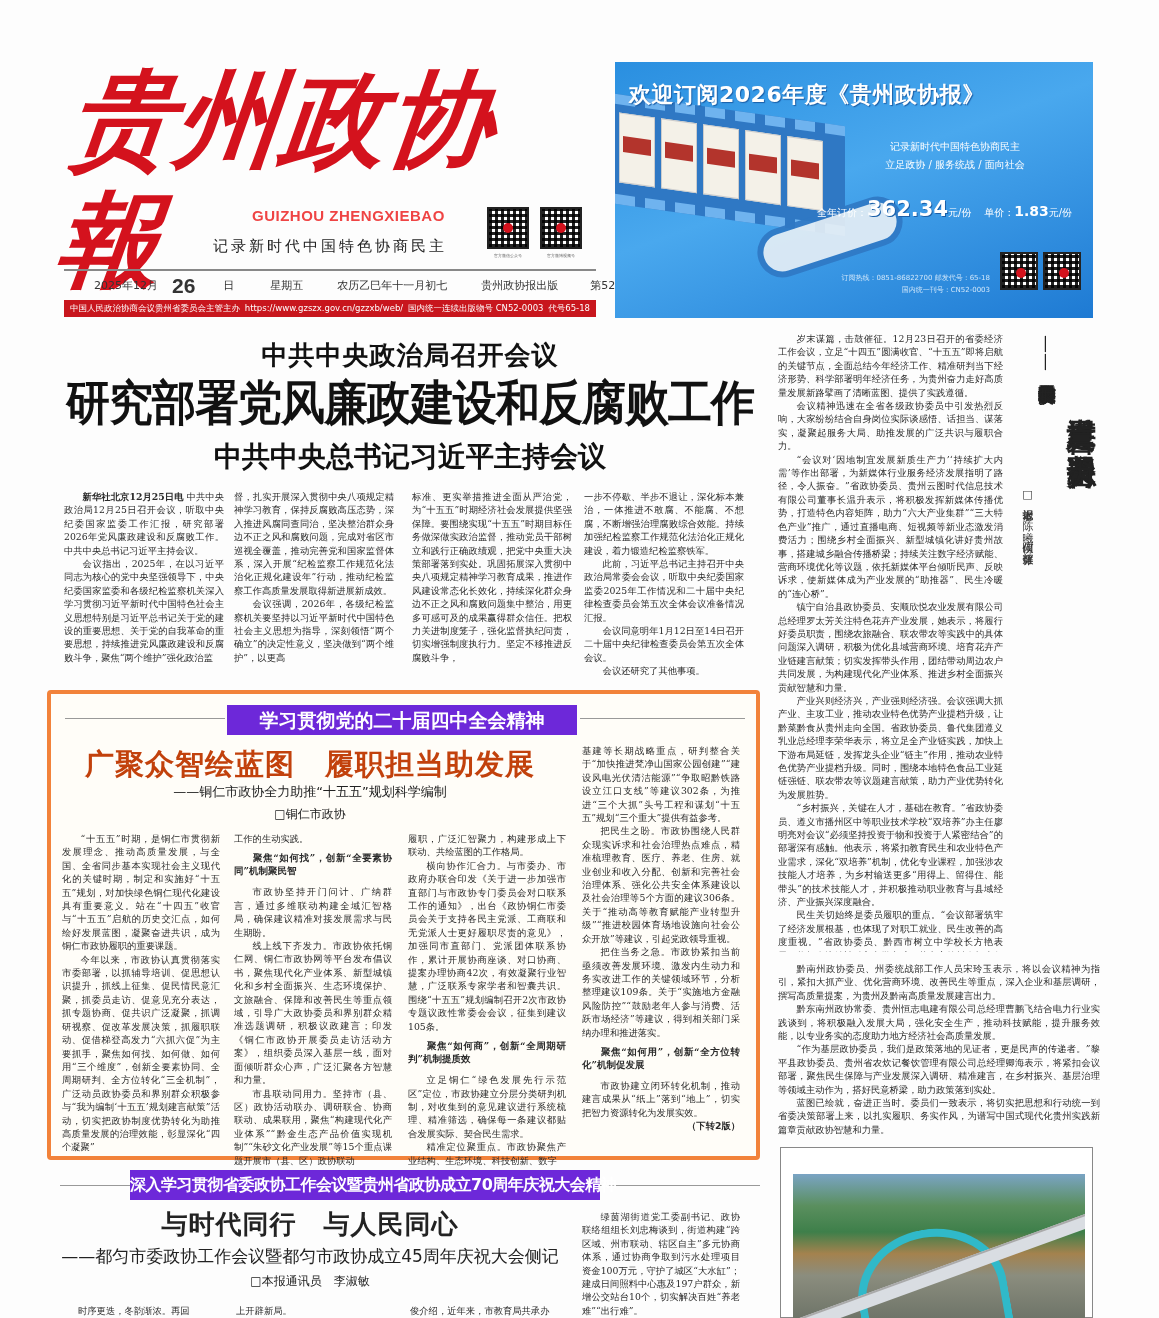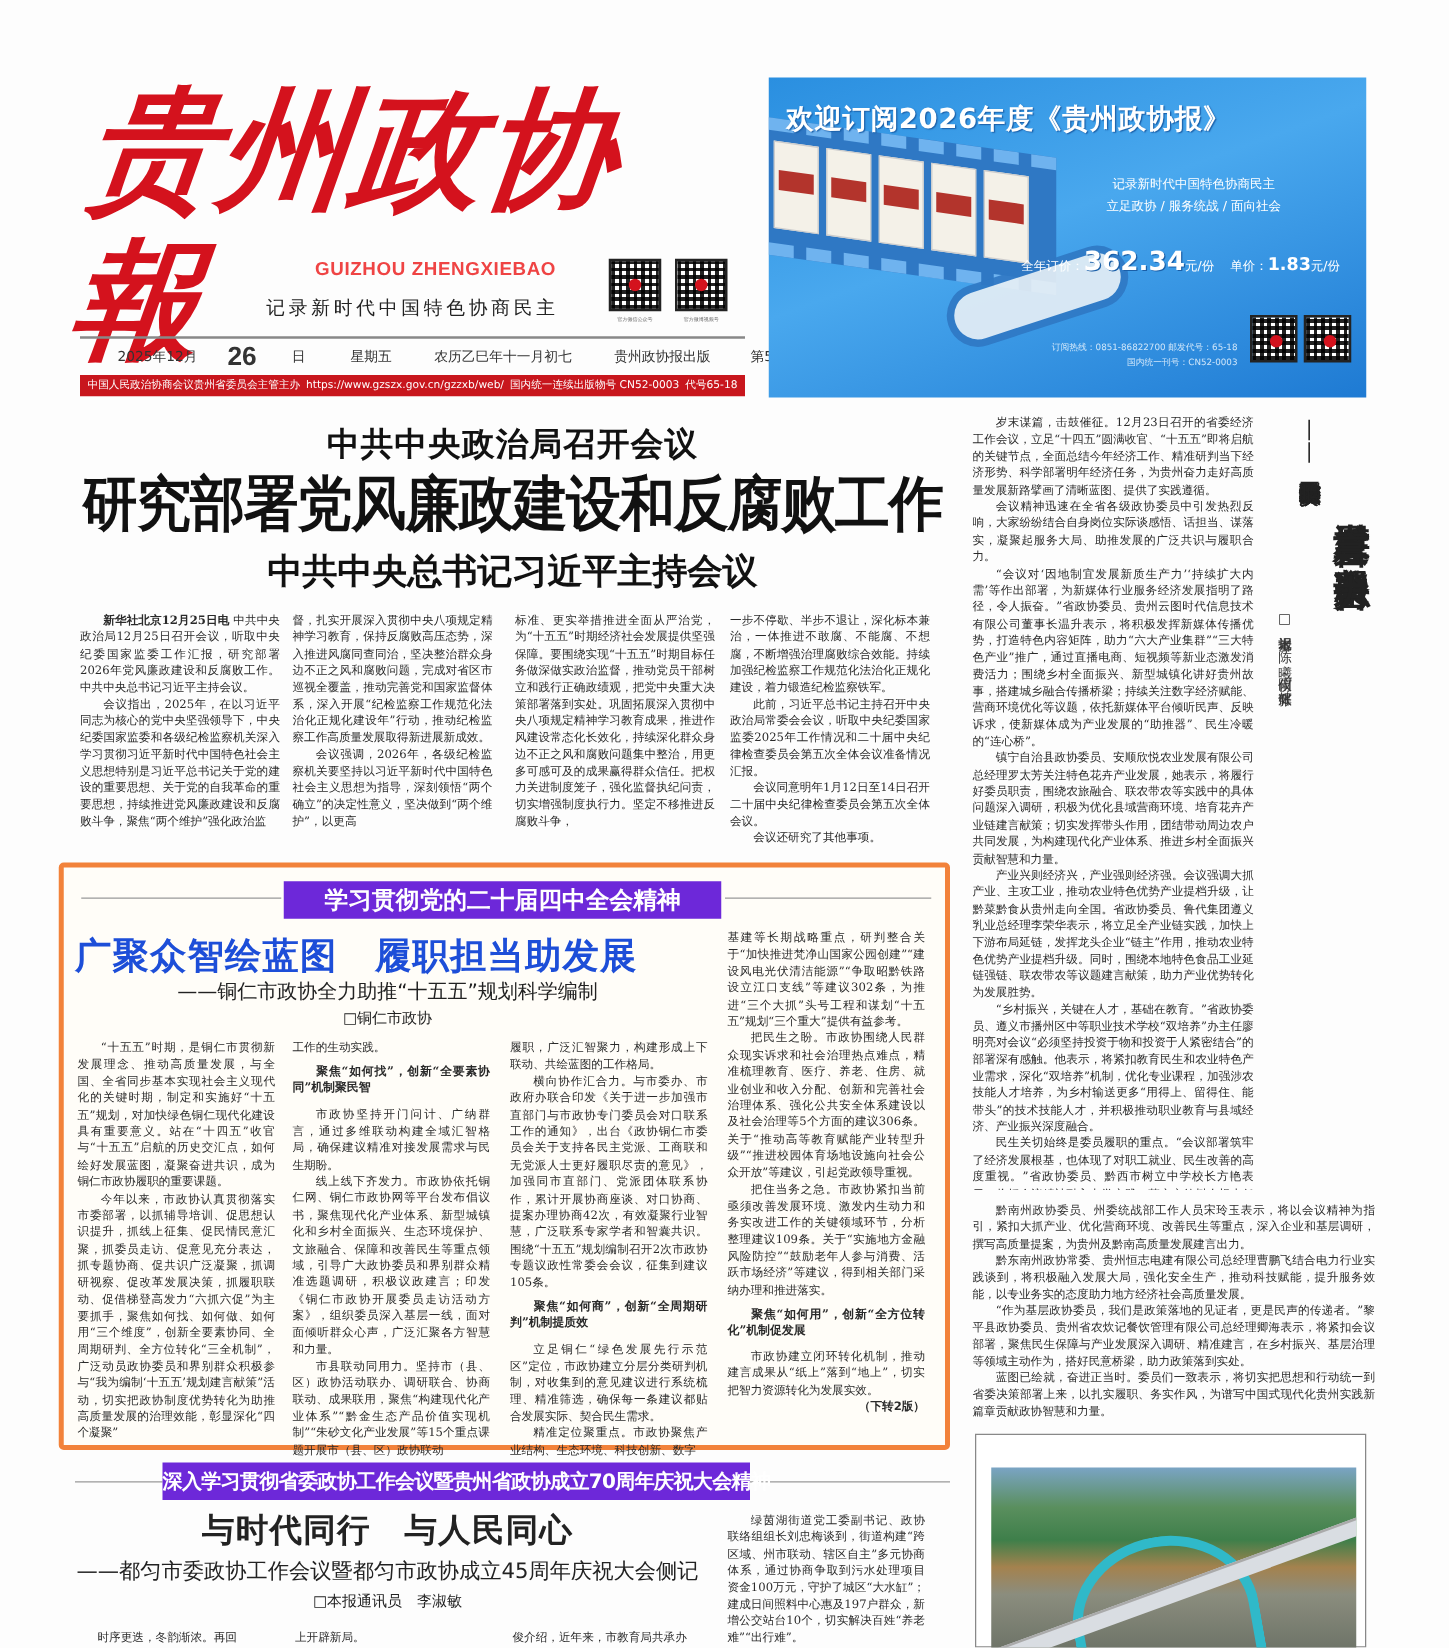--- a/index.html
+++ b/index.html
@@ -31,22 +31,22 @@
   .kicker { left: 60px; top: 338px; width: 700px; text-align: center; font-size: 26px; font-weight: bold; color: #111; letter-spacing: 1px; }
   .headline { left: 60px; top: 374px; width: 700px; text-align: center; font-family: "DejaVu Sans", sans-serif; font-size: 44px; font-weight: bold; color: #111; letter-spacing: -1px; white-space: nowrap; transform: scaleY(1.08); }
   .subhead { left: 60px; top: 438px; width: 700px; text-align: center; font-family: "DejaVu Sans", sans-serif; font-size: 28px; font-weight: bold; color: #111; }
   .col { font-size: 9.3px; line-height: 13.4px; color: #2a2a2a; text-align: justify; }
   .col p { text-indent: 2em; }
   .col p.noindent { text-indent: 0; }
   .col h4 { font-size: 9.5px; font-weight: bold; text-indent: 2em; margin: 6px 0 8px; line-height: 13px; }
   .orange-box { left: 47px; top: 690px; width: 713px; height: 470px; border: 4px solid #f2823a; border-radius: 4px; background: #fffdf8; }
   .section-banner { position: absolute; background: #6d28d9; color: #fff; font-family: "DejaVu Sans", sans-serif; font-weight: bold; text-align: center; white-space: nowrap; }
   .rule { position: absolute; height: 1px; background: #999; }
-  .oh-title { left: 60px; top: 745px; width: 500px; text-align: left; font-size: 29px; font-weight: bold; color: #1d4ed8; letter-spacing: 1px; white-space: nowrap; }
-  .oh-sub { left: 60px; top: 783px; width: 500px; text-align: center; font-family: "DejaVu Sans", sans-serif; font-size: 16px; color: #222; white-space: nowrap; }
+  .oh-title { left: 60px; top: 745px; width: 500px; text-align: center; font-size: 29px; font-weight: bold; color: #c2410c; letter-spacing: 1px; white-space: nowrap; }
+  .oh-sub { left: 60px; top: 783px; width: 500px; text-align: center; font-family: "DejaVu Sans", sans-serif; font-size: 13px; color: #222; white-space: nowrap; }
   .oh-author { left: 60px; top: 806px; width: 500px; text-align: center; font-family: "DejaVu Sans", sans-serif; font-size: 12px; color: #222; }
   .right-title { left: 1060px; top: 395px; width: 40px; font-size: 29px; font-weight: bold; color: #222; writing-mode: vertical-rl; letter-spacing: 1px; line-height: 36px; }
   .right-sub { left: 1035px; top: 335px; width: 24px; font-family: "DejaVu Sans", sans-serif; font-size: 18px; color: #222; writing-mode: vertical-rl; line-height: 24px; }
   .right-author { left: 1017px; top: 488px; width: 18px; font-size: 11px; color: #333; writing-mode: vertical-rl; line-height: 16px; }
   .photo { left: 780px; top: 1147px; width: 313px; height: 171px; border: 1px solid #888; background: #fff; }
   .photo-inner { position: absolute; left: 12px; top: 26px; width: 292px; height: 145px; background: linear-gradient(180deg, #7aa4c4 0%, #5a8f5e 22%, #3e7f4a 40%, #a4824e 55%, #8b8d7e 70%, #6e7468 100%); overflow: hidden; }
   .bridge-arch { position: absolute; left: 65px; top: 55px; width: 150px; height: 130px; border: 8px solid #30b9c9; border-radius: 50% 50% 0 0; border-bottom: none; transform: rotate(-10deg); }
   .bridge-deck { position: absolute; left: -10px; top: 95px; width: 330px; height: 14px; background: #d9dde2; border-top: 2px solid #aaa; transform: rotate(-20deg); transform-origin: left top; top: 150px; }
   .bottom-title { left: 60px; top: 1207px; width: 500px; text-align: center; font-size: 26px; font-weight: bold; color: #222; letter-spacing: 1px; white-space: nowrap; }
   .bottom-sub { left: 60px; top: 1245px; width: 500px; text-align: center; font-family: "DejaVu Sans", sans-serif; font-size: 17px; color: #222; white-space: nowrap; }
@@ -58,21 +58,21 @@
 <div class="abs masthead-title">贵州政协報</div>
 <div class="abs masthead-pinyin">GUIZHOU  ZHENGXIEBAO</div>
 <div class="abs masthead-slogan">记录新时代中国特色协商民主</div>
 <div class="qr" style="left:487px;top:207px;"></div>
 <div class="qr-label" style="left:485px;top:253px;">官方微信公众号</div>
 <div class="qr" style="left:540px;top:207px;"></div>
 <div class="qr-label" style="left:538px;top:253px;">官方微博视频号</div>
 
 <div class="abs dateline">
   <span style="margin-left:30px">2025年12月</span>
-  <span style="margin-left:10px;font-size:21px;font-weight:bold;font-family:'Liberation Sans',sans-serif">26</span>
+  <span style="font-size:21px;font-weight:bold;font-family:'Liberation Sans',sans-serif">26</span>
   <span style="margin-left:14px">日</span>
   <span style="margin-left:22px">星期五</span>
   <span style="margin-left:20px">农历乙巳年十一月初七</span>
   <span style="margin-left:20px">贵州政协报出版</span>
   <span style="margin-left:18px">第5240期</span>
   <span style="margin-left:18px">今日4版</span>
 </div>
 <div class="abs redbar">
   <span>中国人民政治协商会议贵州省委员会主管主办</span>
   <span>https://www.gzszx.gov.cn/gzzxb/web/</span>

